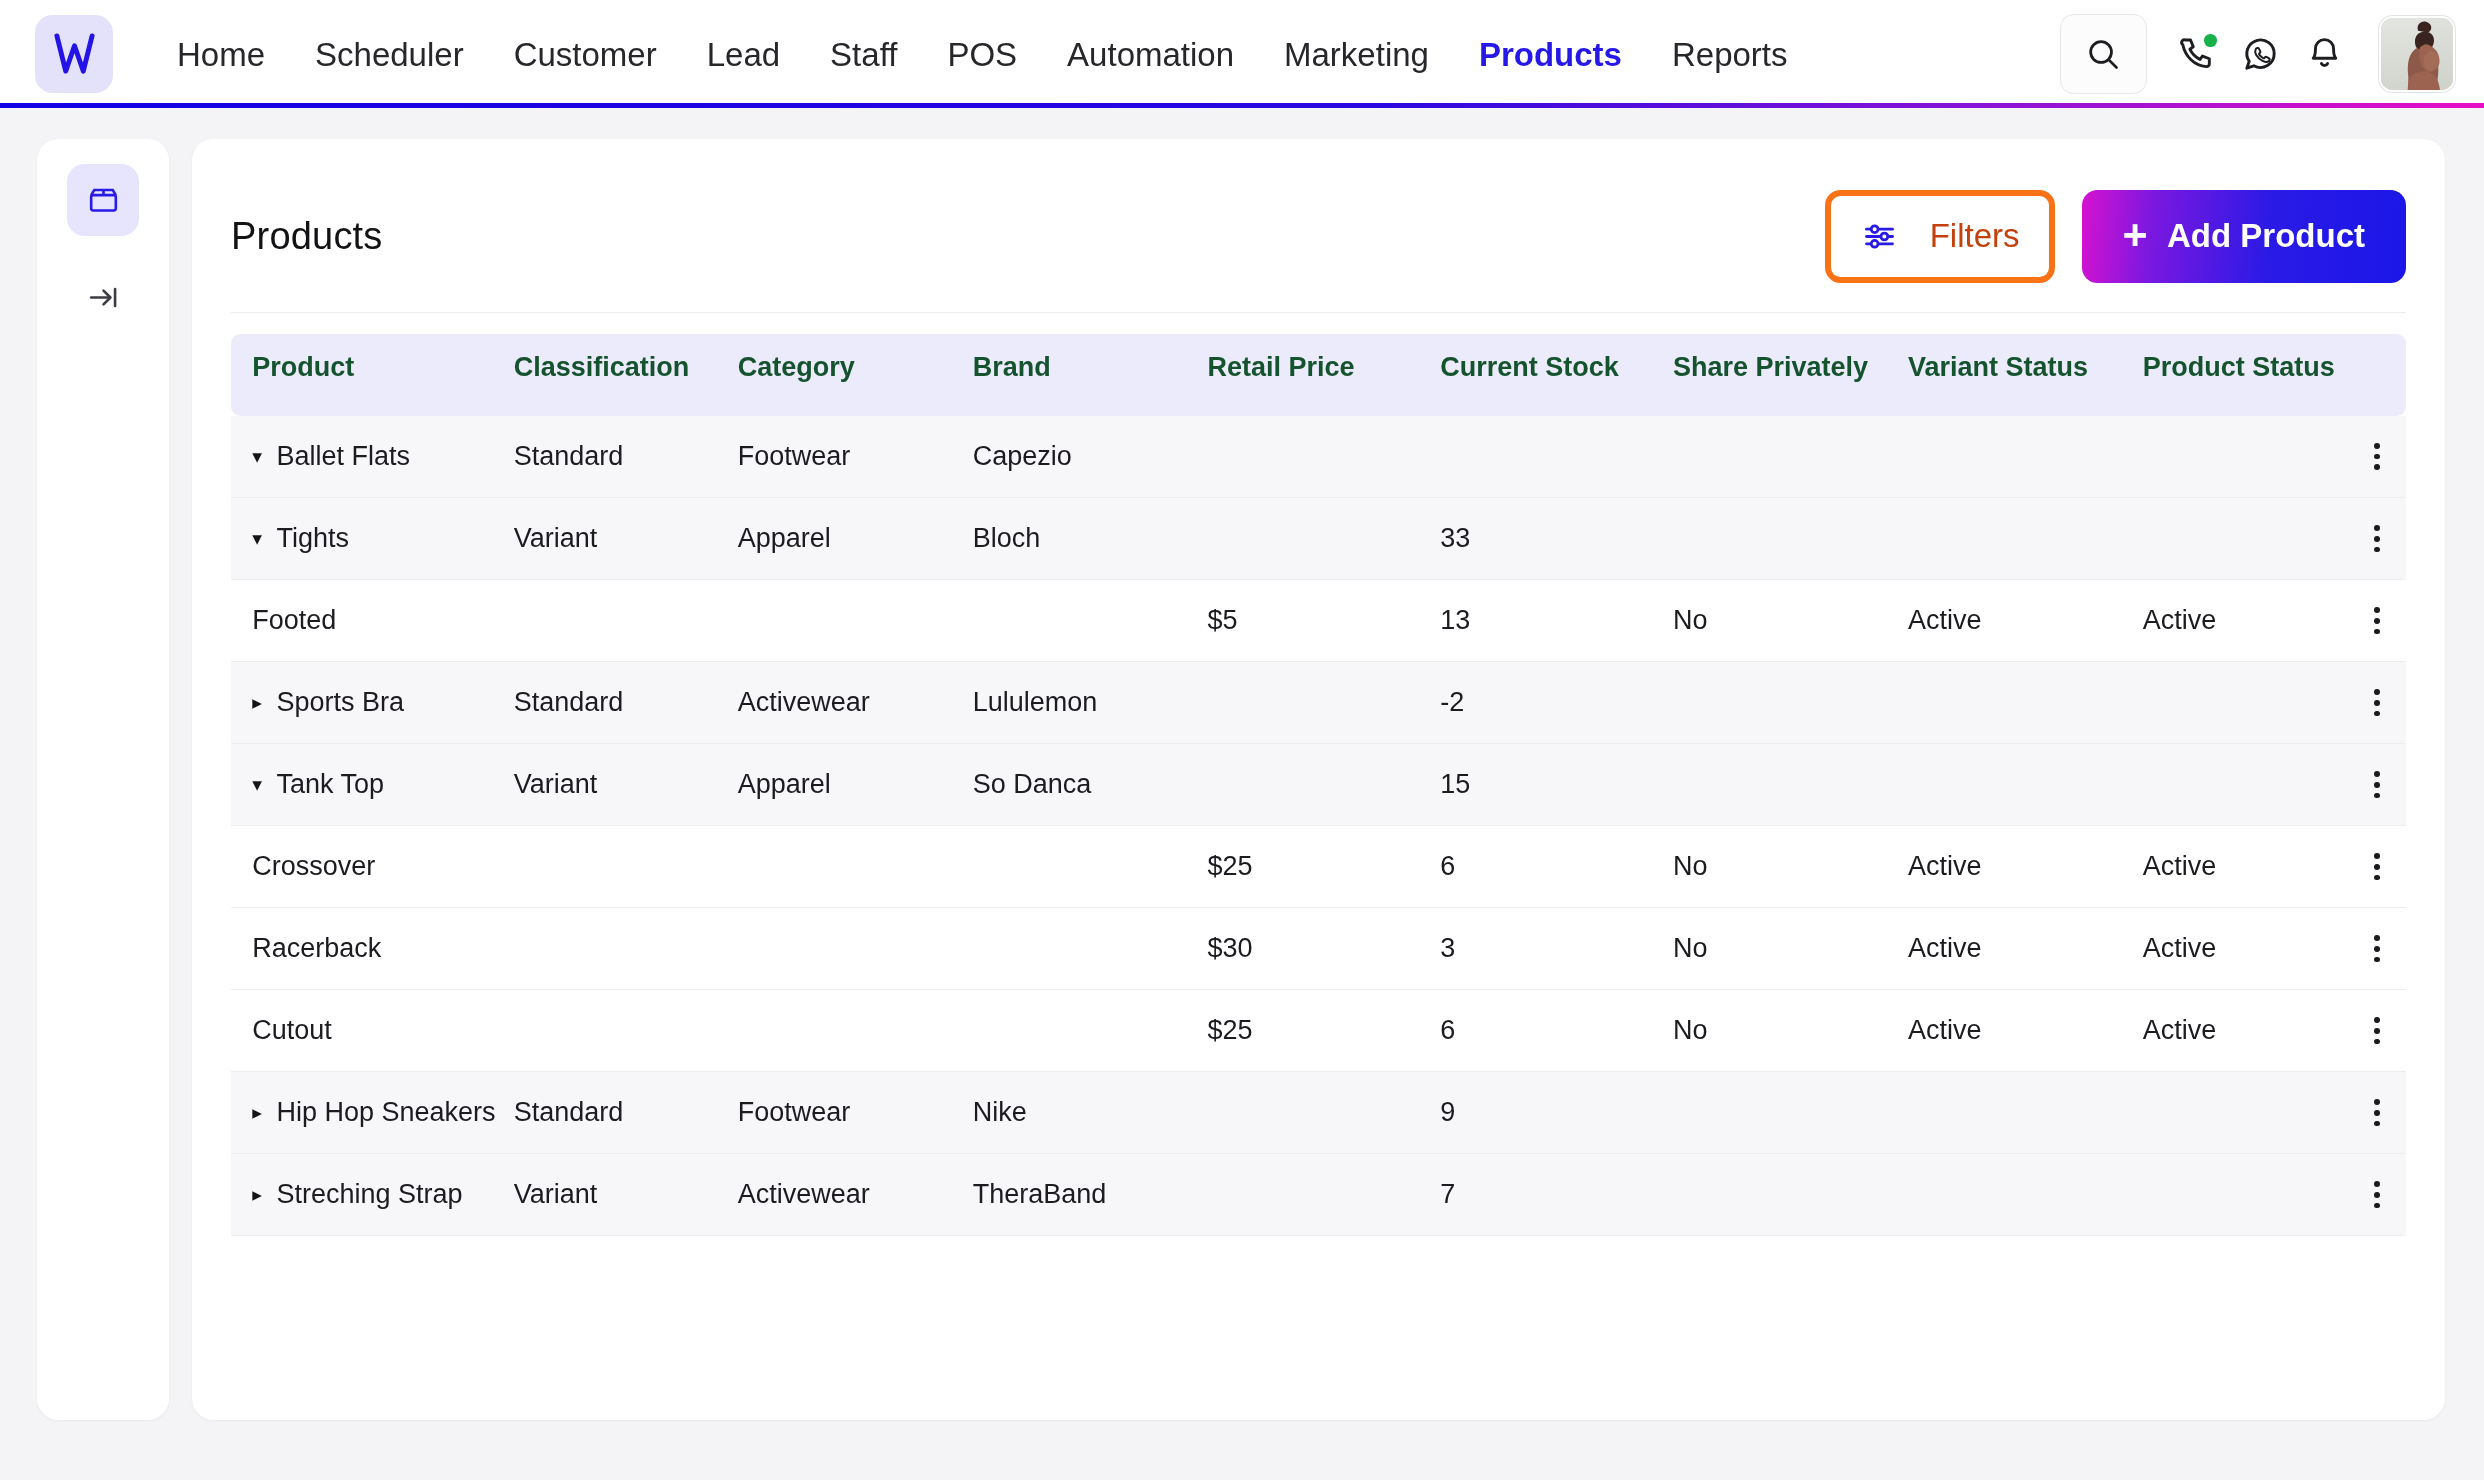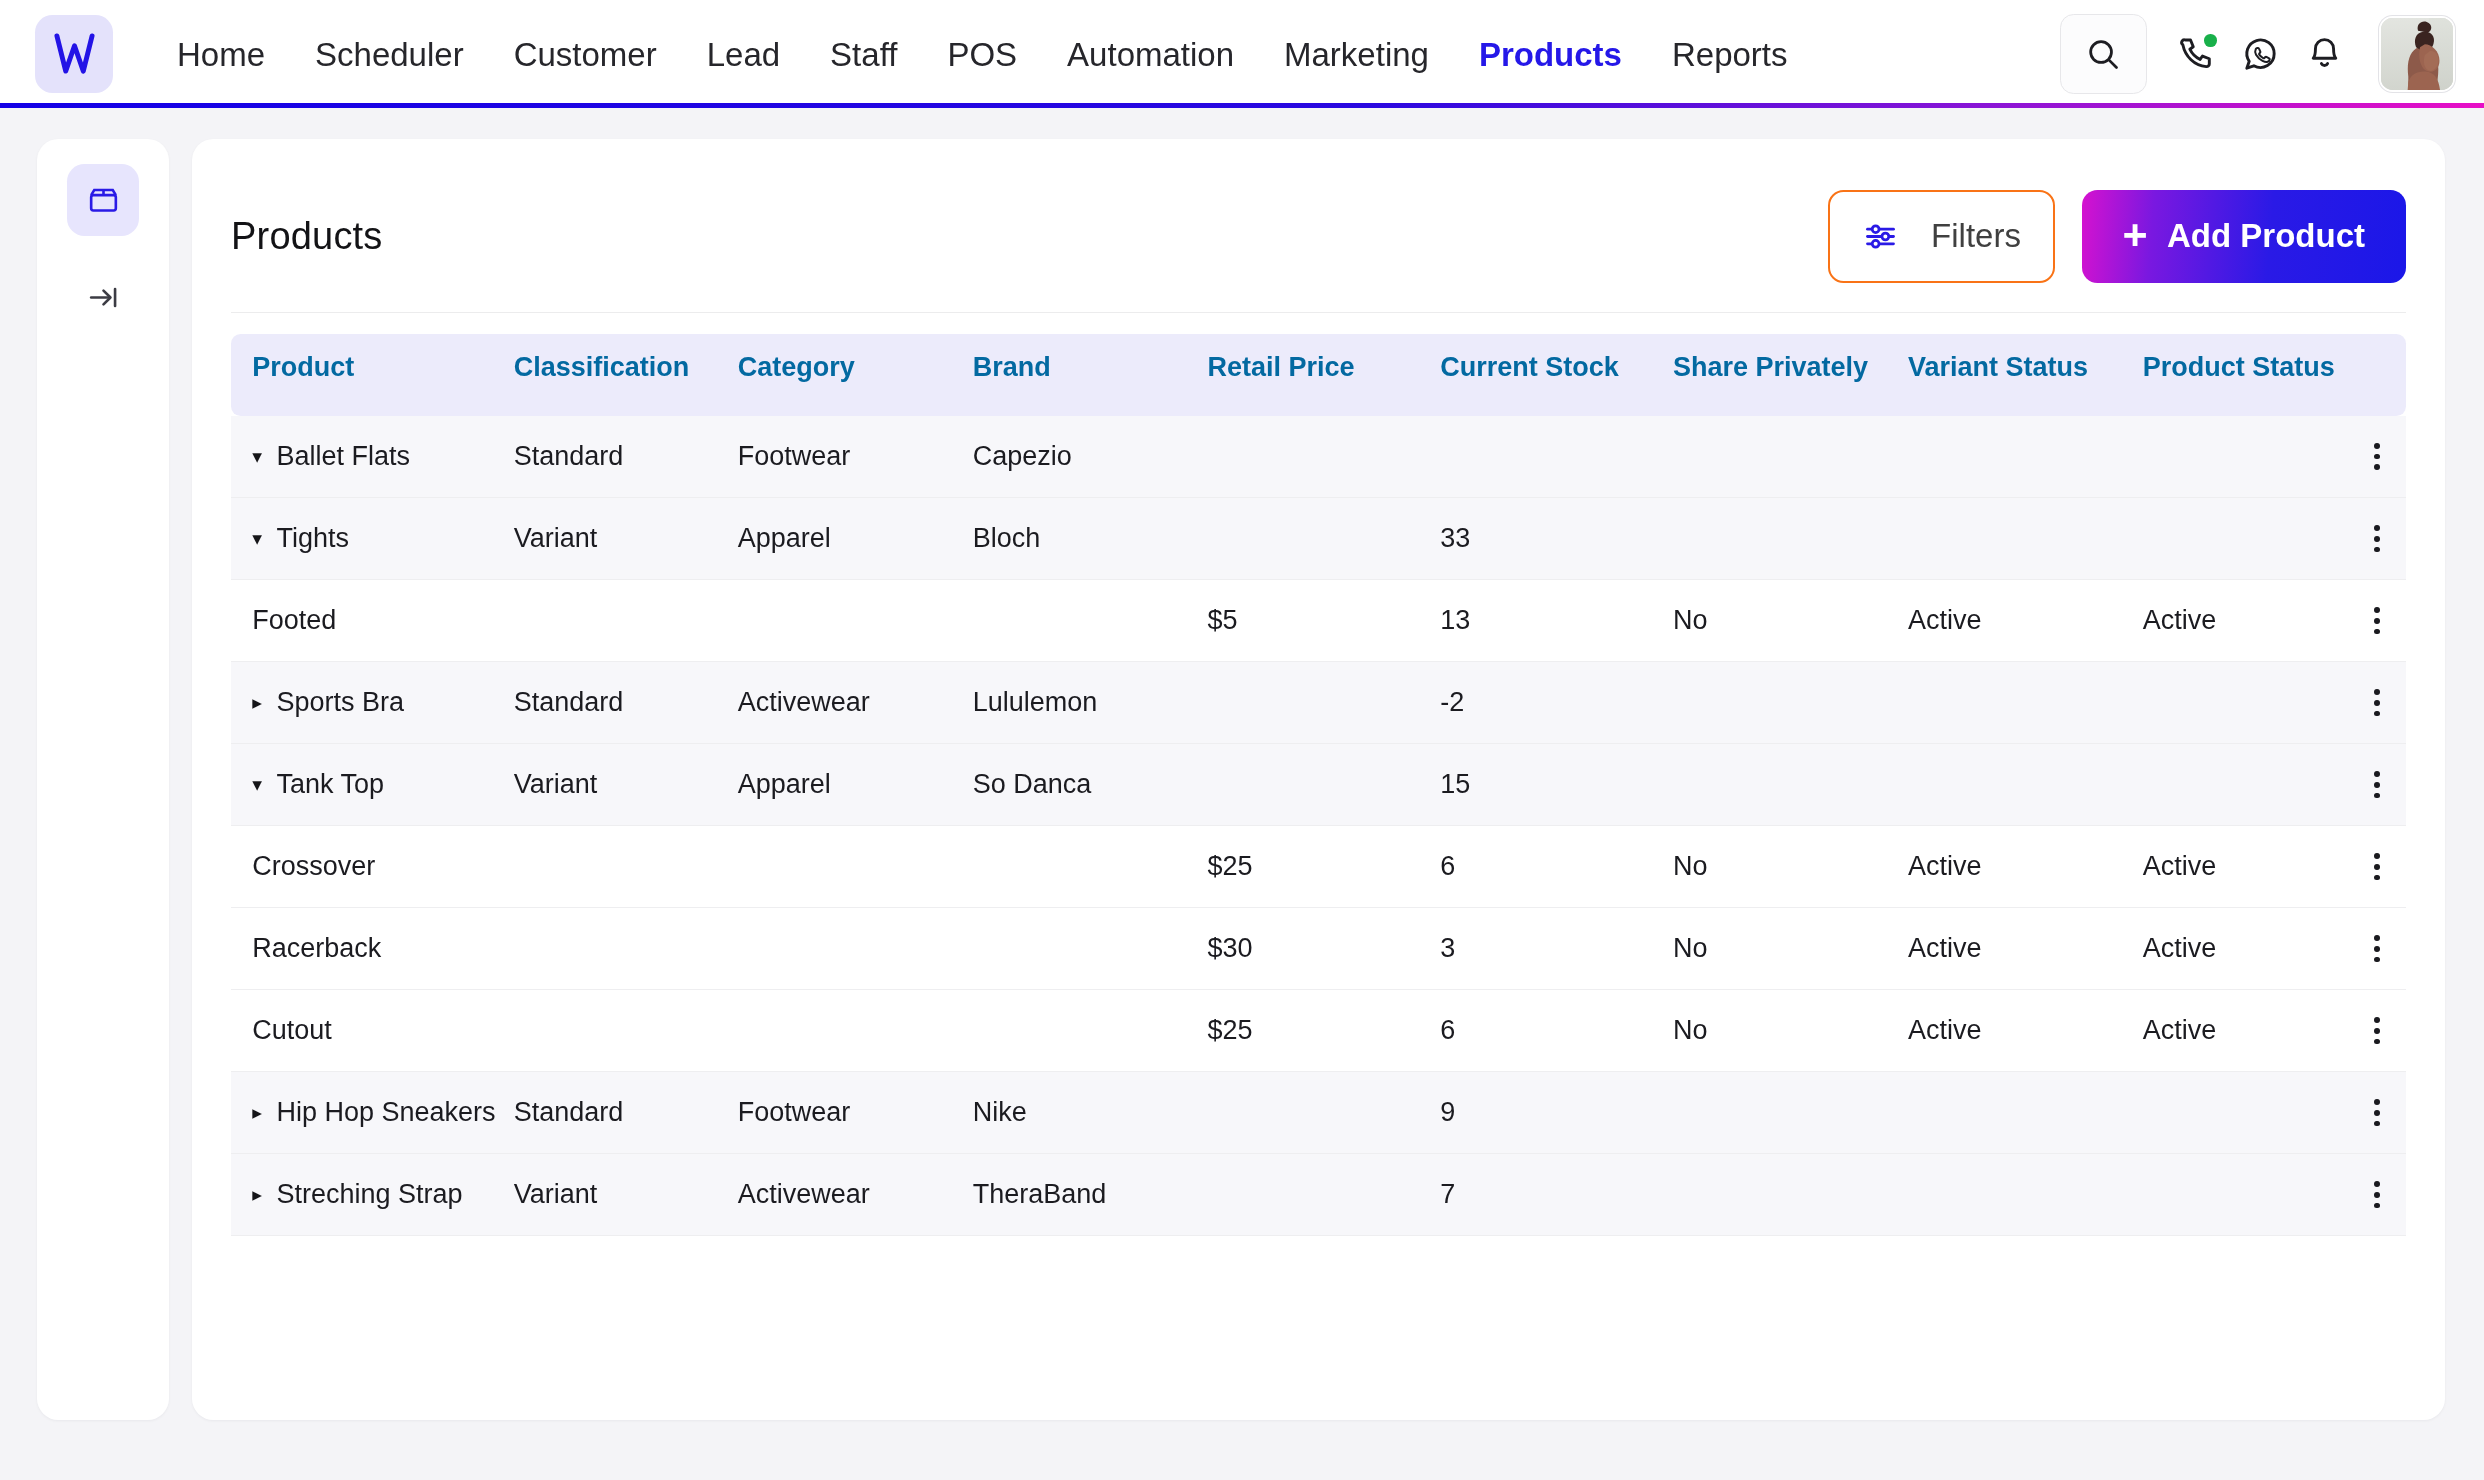--- a/index.html
+++ b/index.html
@@ -163,27 +163,27 @@
   }
   .head-actions {
     margin-left: auto;
     display: flex;
     align-items: center;
     gap: 27px;
   }
   .btn-filters {
     height: 93px;
     min-width: 227px;
-    border: 2px solid #f97316;
+    border: 6px solid #f97316;
     border-radius: 15.5px;
     background: #fff;
     display: flex; align-items: center; justify-content: center;
     gap: 31px;
     font-size: 33px;
-    color: #404040;
+    color: #c2410c;
     cursor: pointer;
     padding: 0 29px;
   }
   .btn-add {
     height: 93px;
     border: none;
     border-radius: 15.5px;
     background: linear-gradient(95deg, #d612cf 0%, #7a18e0 22%, #2a1ae6 58%, #1b17e8 100%);
     color: #fff;
     font-size: 33px;
@@ -200,21 +200,21 @@
     line-height: 1;
     margin-top: -3.9px;
   }
 
   
   .tbl { width: 100%; border-collapse: collapse; table-layout: fixed; margin-top: 21.3px; }
   .tbl thead th {
     background: #ecebfb;
     font-size: 27px;
     font-weight: bold;
-    color: #0369a1;
+    color: #14532d;
     text-align: left;
     padding: 10px 0 25px 0;
     height: 82px;
     white-space: nowrap;
   }
   .tbl thead th:first-child { border-radius: 9.7px 0 0 9.7px; padding-left: 21.3px; }
   .tbl thead th:last-child  { border-radius: 0 9.7px 9.7px 0; }
 
   .tbl td {
     font-size: 27px;

